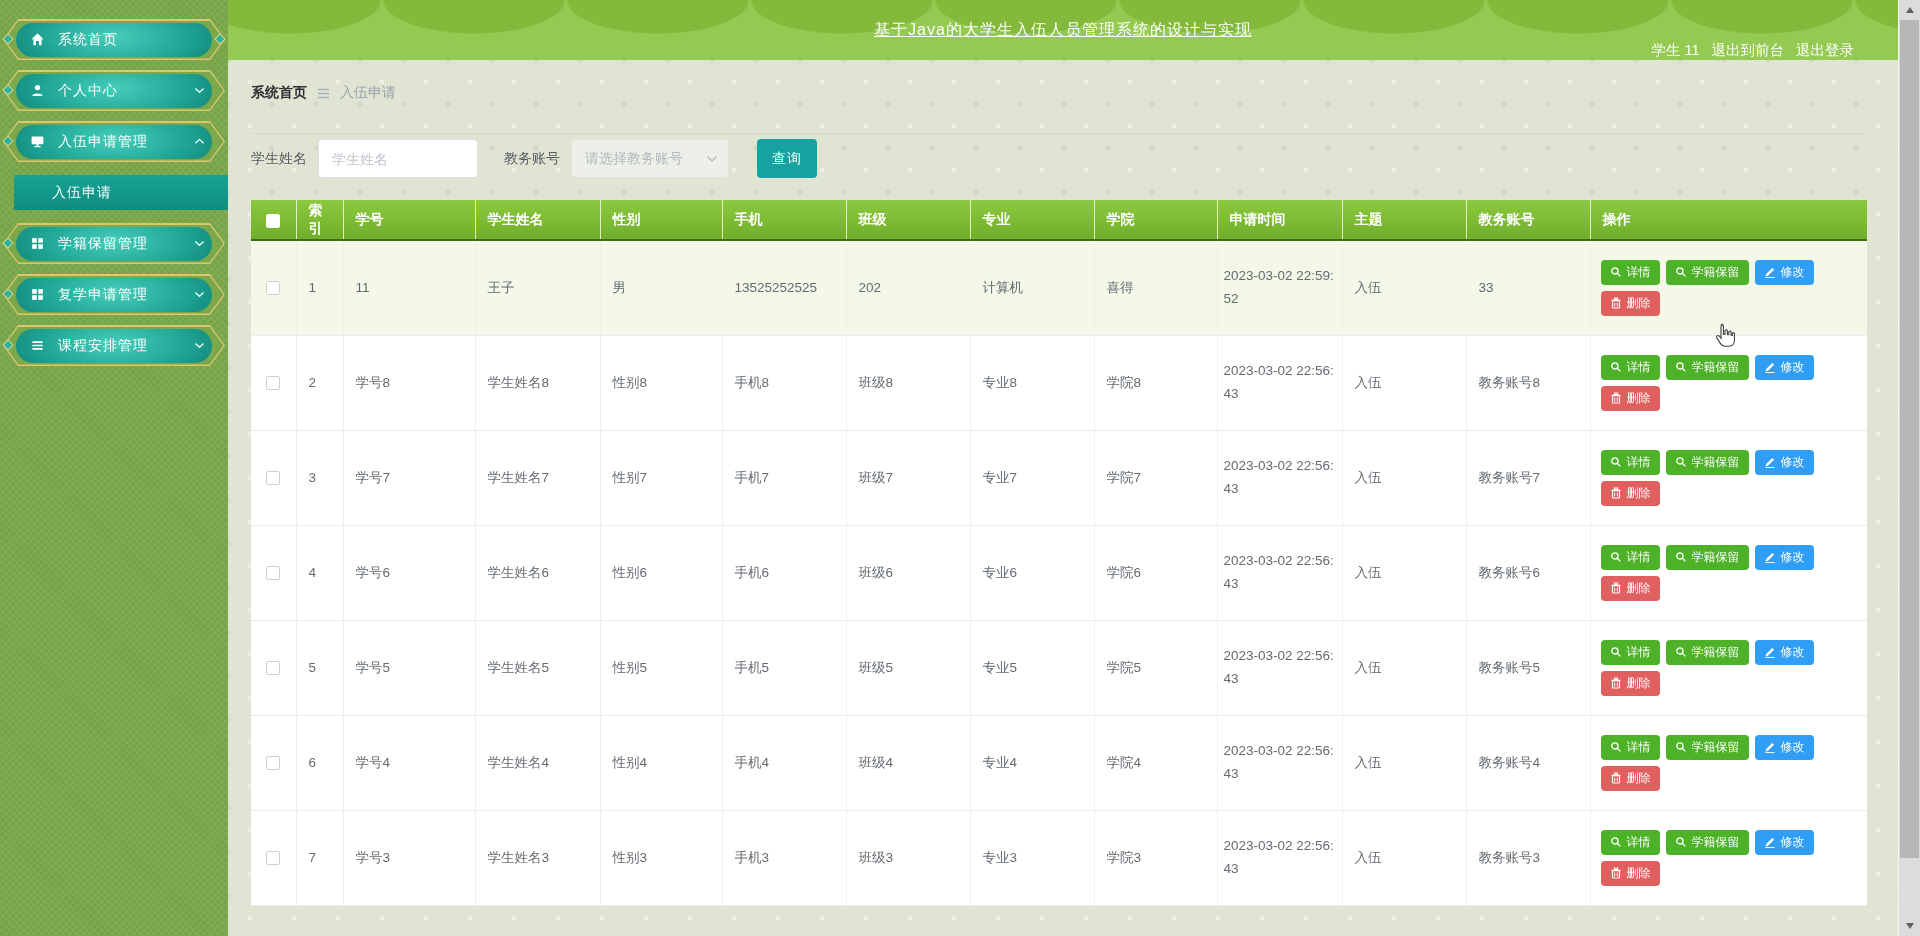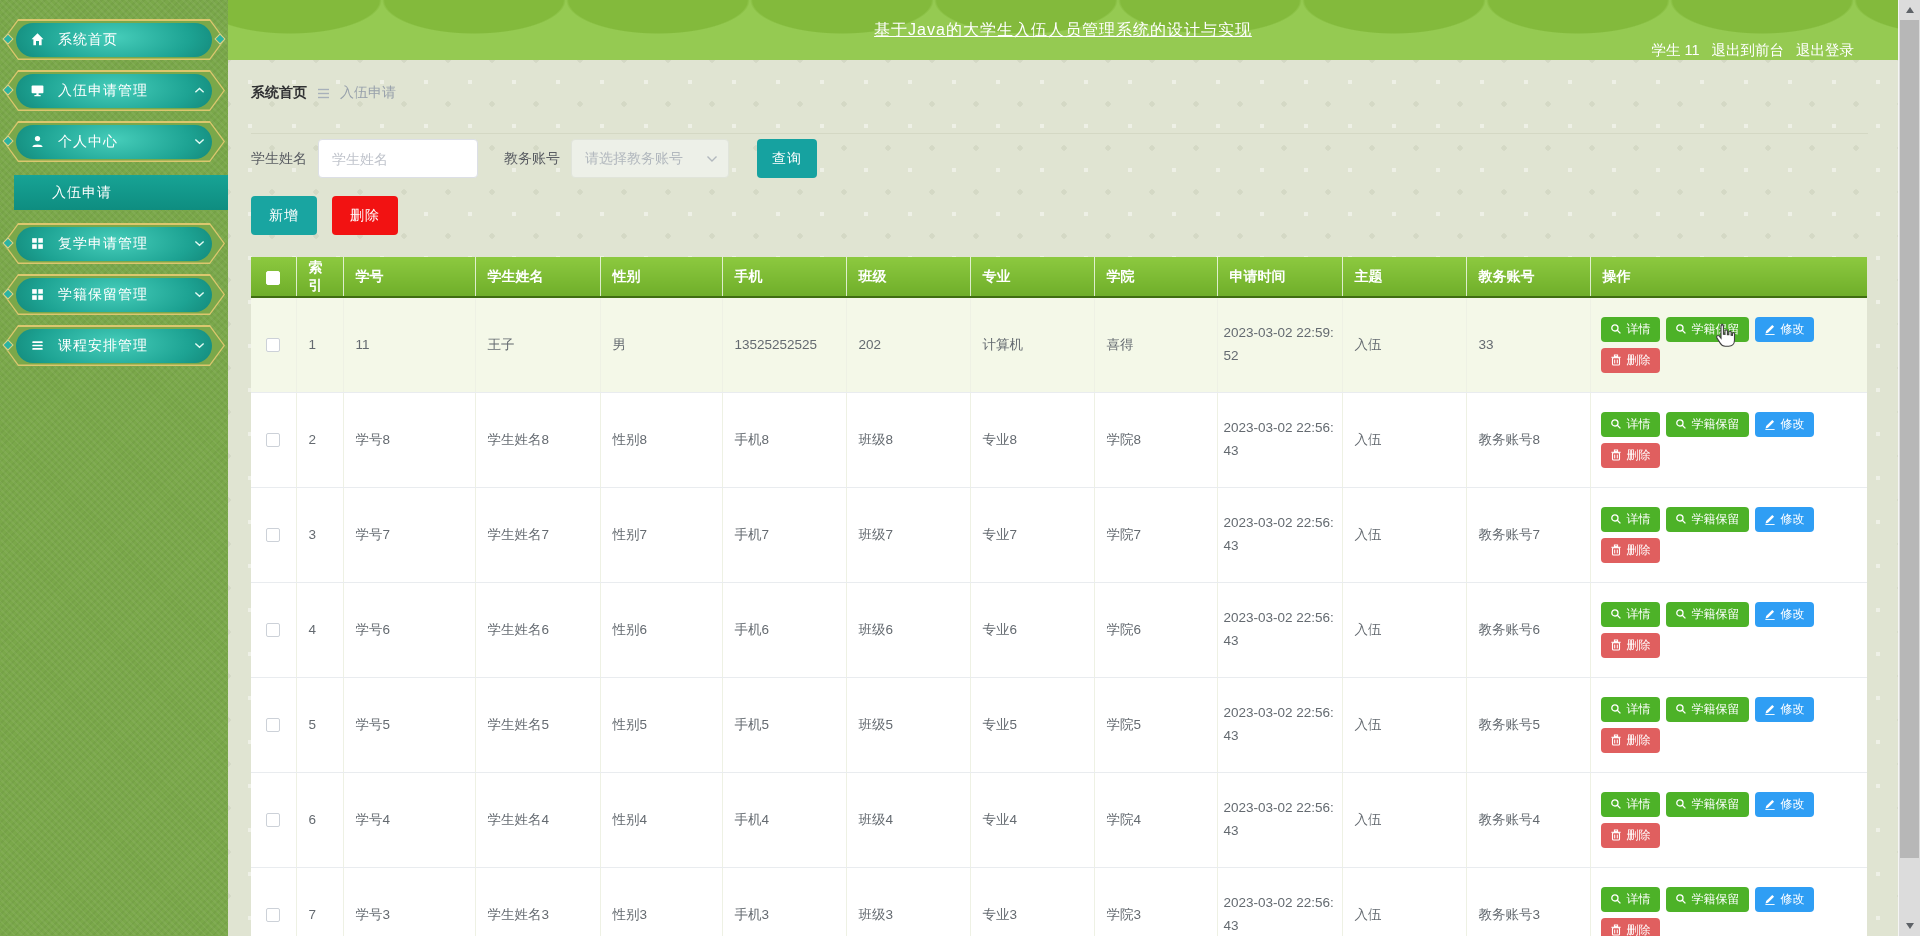--- a/index.html
+++ b/index.html
@@ -135,78 +135,78 @@
             <span class="mi-label">系统首页</span>
           </span>
         </div>
         <div class="menu-item">
           <span class="mi-frame"></span>
           <span class="mi-frame-in"></span>
           <span class="mi-pill"></span>
           <span class="mi-dia dia-l"></span>
           <span class="mi-content">
             <svg class="mi-icon" viewBox="0 0 16 16">
-              <rect x="1.7" y="2.6" width="12.6" height="8.2" rx="1" fill="#fff"></rect>
-              <rect x="6.8" y="10.8" width="2.4" height="2.1" fill="#fff"></rect>
-              <rect x="4.5" y="12.9" width="7" height="1.3" rx=".6" fill="#fff"></rect>
-            </svg>
-            <span class="mi-label">入伍申请管理</span>
+              <circle cx="8" cy="4.9" r="2.8" fill="#fff"></circle>
+              <path d="M2.5 13.9 C2.5 10.4 13.5 10.4 13.5 13.9 Z" fill="#fff"></path>
+            </svg>
+            <span class="mi-label">个人中心</span>
             <svg class="mi-chev" viewBox="0 0 12 7">
-              <polyline points="1.5,5.4 6,1.2 10.5,5.4" fill="none" stroke="#e4fbf4" stroke-width="1.5"></polyline>
+              <polyline points="1.5,1.2 6,5.4 10.5,1.2" fill="none" stroke="#e4fbf4" stroke-width="1.5"></polyline>
             </svg>
           </span>
         </div>
         <div class="menu-item">
           <span class="mi-frame"></span>
           <span class="mi-frame-in"></span>
           <span class="mi-pill"></span>
           <span class="mi-dia dia-l"></span>
           <span class="mi-content">
             <svg class="mi-icon" viewBox="0 0 16 16">
-              <circle cx="8" cy="4.9" r="2.8" fill="#fff"></circle>
-              <path d="M2.5 13.9 C2.5 10.4 13.5 10.4 13.5 13.9 Z" fill="#fff"></path>
-            </svg>
-            <span class="mi-label">个人中心</span>
+              <rect x="1.7" y="2.6" width="12.6" height="8.2" rx="1" fill="#fff"></rect>
+              <rect x="6.8" y="10.8" width="2.4" height="2.1" fill="#fff"></rect>
+              <rect x="4.5" y="12.9" width="7" height="1.3" rx=".6" fill="#fff"></rect>
+            </svg>
+            <span class="mi-label">入伍申请管理</span>
             <svg class="mi-chev" viewBox="0 0 12 7">
-              <polyline points="1.5,1.2 6,5.4 10.5,1.2" fill="none" stroke="#e4fbf4" stroke-width="1.5"></polyline>
+              <polyline points="1.5,5.4 6,1.2 10.5,5.4" fill="none" stroke="#e4fbf4" stroke-width="1.5"></polyline>
             </svg>
           </span>
         </div>
         <div class="submenu-active">入伍申请</div>
         <div class="menu-item">
           <span class="mi-frame"></span>
           <span class="mi-frame-in"></span>
           <span class="mi-pill"></span>
           <span class="mi-dia dia-l"></span>
           <span class="mi-content">
             <svg class="mi-icon" viewBox="0 0 16 16">
               <rect x="2.3" y="2.3" width="4.9" height="4.9" fill="#fff"></rect>
               <rect x="8.8" y="2.3" width="4.9" height="4.9" fill="#fff"></rect>
               <rect x="2.3" y="8.8" width="4.9" height="4.9" fill="#fff"></rect>
               <rect x="8.8" y="8.8" width="4.9" height="4.9" fill="#fff"></rect>
             </svg>
-            <span class="mi-label">复学申请管理</span>
+            <span class="mi-label">学籍保留管理</span>
             <svg class="mi-chev" viewBox="0 0 12 7">
               <polyline points="1.5,1.2 6,5.4 10.5,1.2" fill="none" stroke="#e4fbf4" stroke-width="1.5"></polyline>
             </svg>
           </span>
         </div>
         <div class="menu-item">
           <span class="mi-frame"></span>
           <span class="mi-frame-in"></span>
           <span class="mi-pill"></span>
           <span class="mi-dia dia-l"></span>
           <span class="mi-content">
             <svg class="mi-icon" viewBox="0 0 16 16">
               <rect x="2.3" y="2.3" width="4.9" height="4.9" fill="#fff"></rect>
               <rect x="8.8" y="2.3" width="4.9" height="4.9" fill="#fff"></rect>
               <rect x="2.3" y="8.8" width="4.9" height="4.9" fill="#fff"></rect>
               <rect x="8.8" y="8.8" width="4.9" height="4.9" fill="#fff"></rect>
             </svg>
-            <span class="mi-label">学籍保留管理</span>
+            <span class="mi-label">复学申请管理</span>
             <svg class="mi-chev" viewBox="0 0 12 7">
               <polyline points="1.5,1.2 6,5.4 10.5,1.2" fill="none" stroke="#e4fbf4" stroke-width="1.5"></polyline>
             </svg>
           </span>
         </div>
         <div class="menu-item">
           <span class="mi-frame"></span>
           <span class="mi-frame-in"></span>
           <span class="mi-pill"></span>
           <span class="mi-dia dia-l"></span>
@@ -258,24 +258,20 @@
           <span class="select">
             <span class="sel-ph">请选择教务账号</span>
             <svg width="12" height="8" viewBox="0 0 12 8">
                 <polyline points="1.5,1.5 6,6 10.5,1.5" fill="none" stroke="#b2b8be" stroke-width="1.4"></polyline>
               </svg>
           </span>
         </span>
         <button class="btn btn-query">查询</button>
       </div>
 
-      <div class="toolbar">
-        <button class="btn btn-add">新增</button>
-        <button class="btn btn-del-top">删除</button>
-      </div>
 
       <table>
         <colgroup>
           <col style="width:45px">
             <col style="width:47px">
             <col style="width:132px">
             <col style="width:125px">
           <col style="width:122px">
             <col style="width:124px">
             <col style="width:124px">

